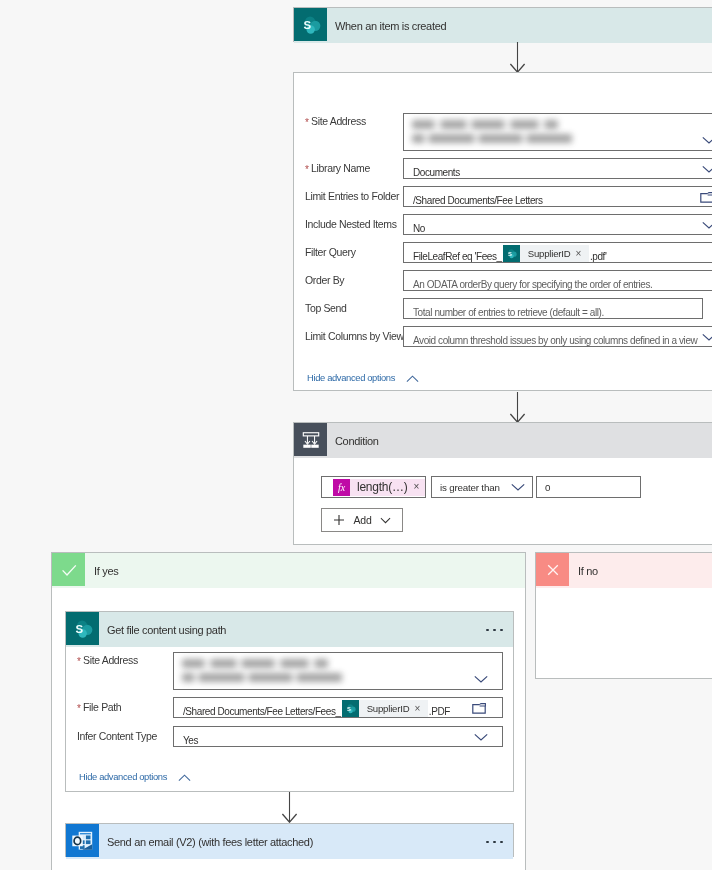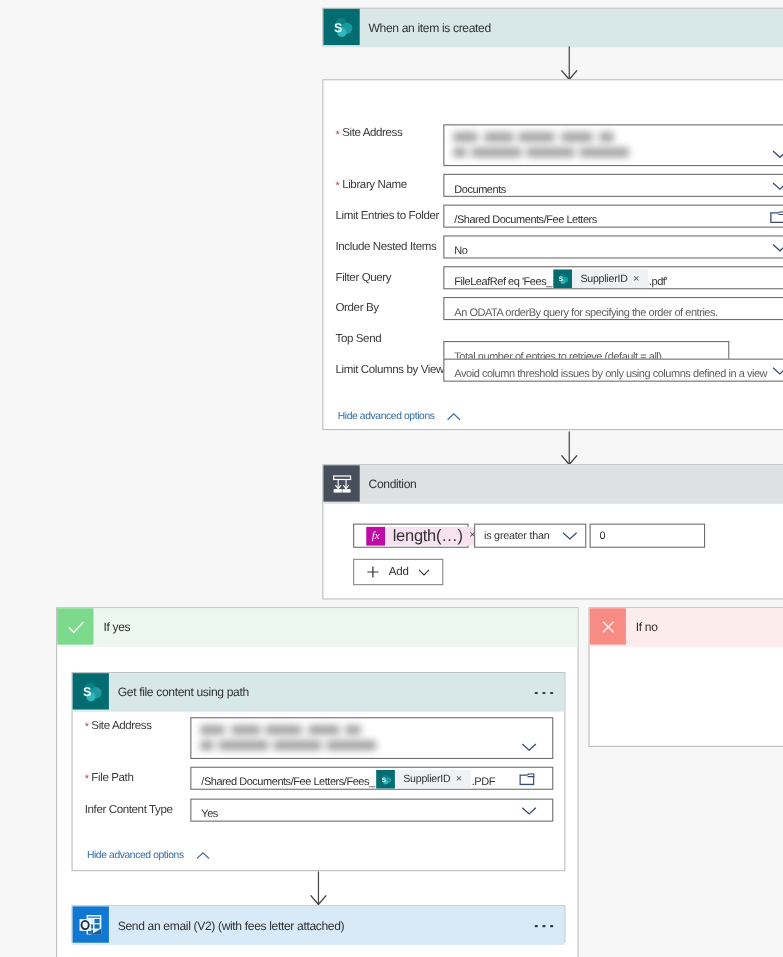--- a/index.html
+++ b/index.html
@@ -67,21 +67,21 @@
   .adv{position:absolute;left:0;right:0;height:22px;padding-left:13px;display:flex;align-items:flex-end;gap:11px;}
   .adv-chev{width:13px;height:8px;}
 
   
   .cond-body{position:absolute;left:0;top:0;right:0;bottom:0;}
   .cond-row{position:absolute;left:27px;top:53px;display:flex;align-items:center;}
   .expr{position:relative;width:105px;height:22px;border:1px solid #6e6e6e;background:#fff;display:flex;align-items:center;box-sizing:border-box;padding:0 0 0 11px;}
   .expr-chip{display:flex;align-items:center;height:17px;background:#f8e2f2;}
   .fx{width:17px;height:17px;background:#bf0aa6;display:flex;align-items:center;justify-content:center;flex:0 0 17px;}
   .fx i{font-style:italic;font-size:10px;color:#fff;font-family:"Liberation Serif",serif;}
-  .fx-tx{font-size:15px;color:#323130;padding-left:7px;white-space:nowrap;letter-spacing:-0.25px;}
+  .fx-tx{font-size:12px;color:#323130;padding-left:7px;white-space:nowrap;letter-spacing:-0.25px;}
   .fx-x{font-size:10px;color:#4a4a4a;padding:0 6px;line-height:1;}
   .op{position:relative;width:102px;height:22px;margin-left:5px;border:1px solid #6e6e6e;background:#fff;display:flex;align-items:center;padding:0 8px;font-size:9.8px;color:#323130;box-sizing:border-box;letter-spacing:-0.2px;}
   .op .chev{right:7px;}
   .operand{position:relative;width:105px;height:22px;margin-left:3px;border:1px solid #6e6e6e;background:#fff;display:flex;align-items:center;padding:0 8px;font-size:9.8px;color:#323130;box-sizing:border-box;}
   .addbtn{position:absolute;left:27px;top:85px;width:82px;height:24px;border:1px solid #8a8886;background:#fff;display:flex;align-items:center;justify-content:center;gap:8px;box-sizing:border-box;}
   .plus{display:flex;}
   .addtx{font-size:10.5px;color:#323130;letter-spacing:-0.2px;}
   .addchev{width:11px;height:11px;}
 
   
@@ -229,21 +229,21 @@
 
       <div class="row" style="top:197px;height:21px">
         <div class="lbl" style="top:4px">Order By</div>
         <div class="fld" style="left:109px;width:328px;height:21px;top:0">
           <span class="ph">An ODATA orderBy query for specifying the order of entries.</span>
         </div>
       </div>
 
       <div class="row" style="top:225px;height:21px">
         <div class="lbl" style="top:4px">Top Send</div>
-        <div class="fld" style="left:109px;width:260px;height:21px;top:12px">
+        <div class="fld" style="left:109px;width:300px;height:21px;top:0">
           <span class="ph">Total number of entries to retrieve (default = all).</span>
         </div>
       </div>
 
       <div class="row" style="top:253px;height:21px">
         <div class="lbl" style="top:4px">Limit Columns by View</div>
         <div class="fld" style="left:109px;width:328px;height:21px;top:0">
           <span class="ph">Avoid column threshold issues by only using columns defined in a view</span>
           <svg class="chev" viewBox="0 0 14 8">
               <use href="#chev-dn"></use>

